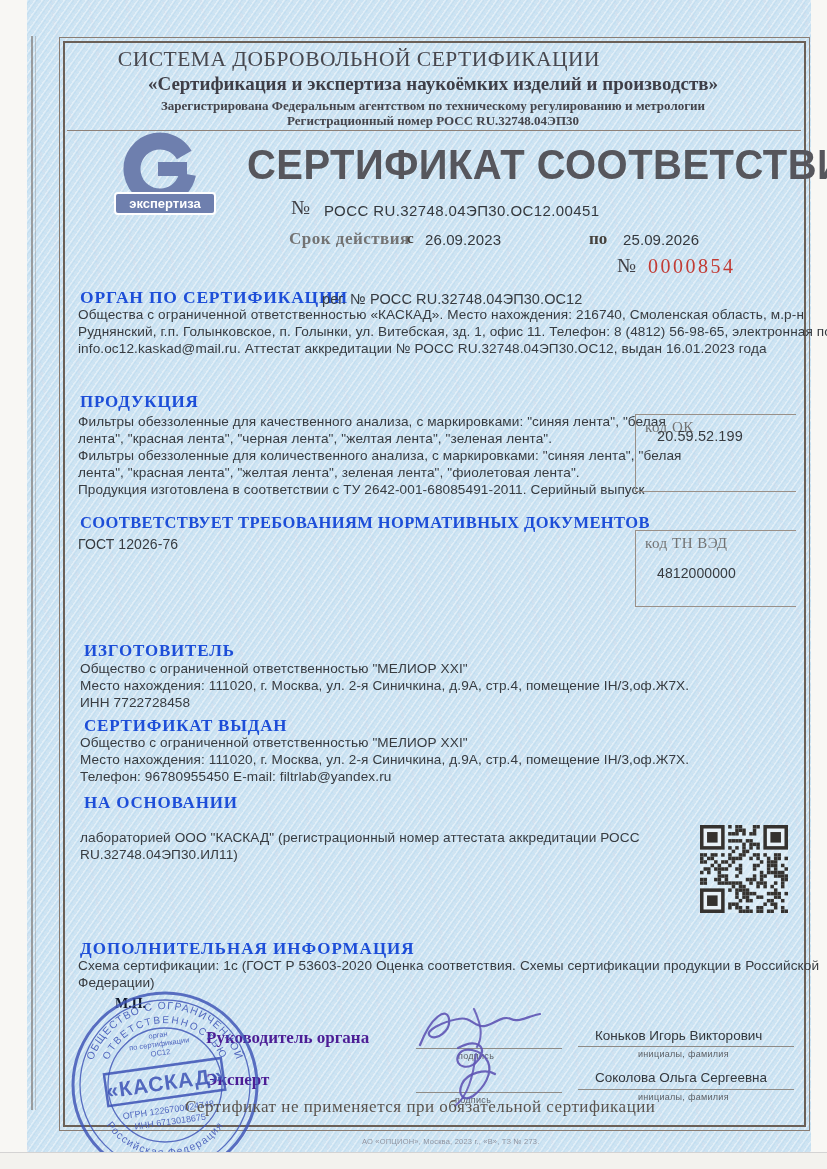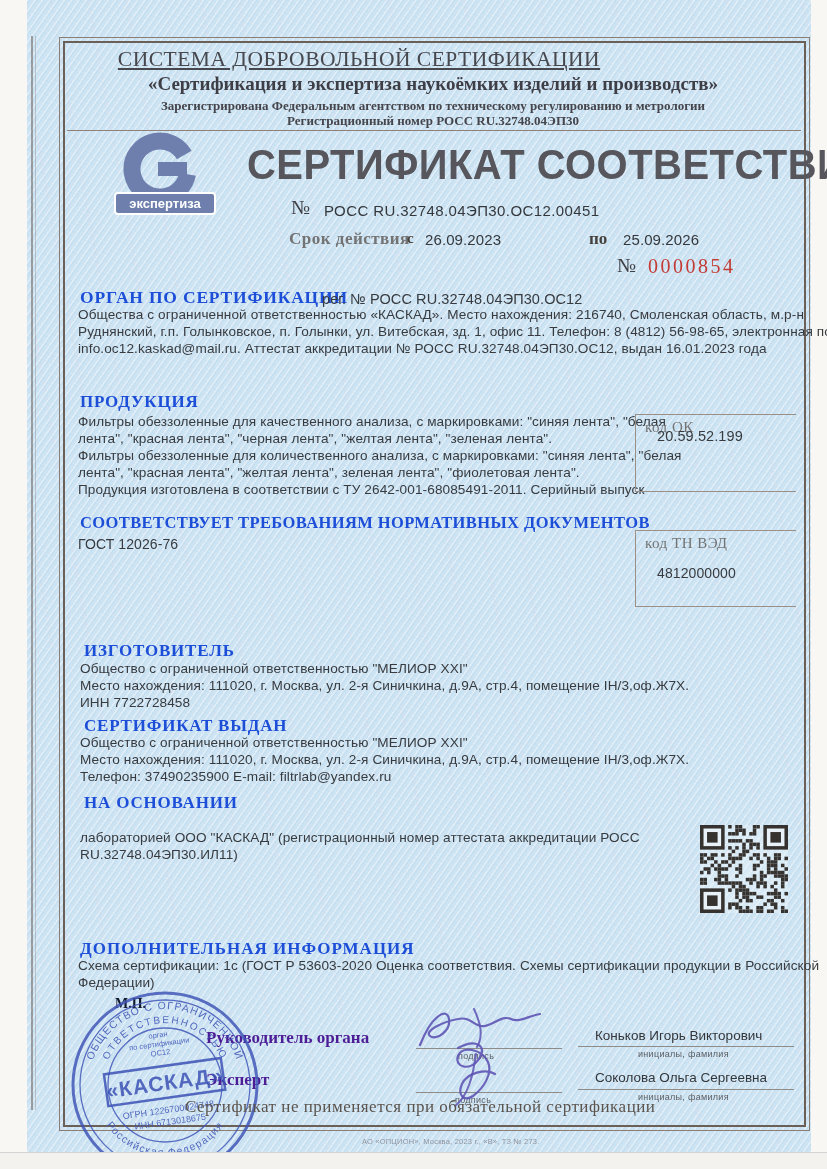--- a/index.html
+++ b/index.html
@@ -37,21 +37,21 @@
 </head>
 <body>
 
 <div id="canvas">
   <div id="paper"></div>
   <div class="edge-line" style="left:31px;top:36px;width:2px;height:1074px;"></div>
   <div class="edge-line" style="left:35px;top:36px;width:1px;height:1074px;opacity:.5;"></div>
   <div id="frame"></div>
   <div id="header-rule"></div>
 
-  <div class="abs ser hdr1" style="left:63px;top:47px;width:592px;text-align:center;white-space:nowrap;text-decoration:underline;">СИСТЕМА ДОБРОВОЛЬНОЙ СЕРТИФИКАЦИИ</div>
+  <div class="abs ser hdr1" style="left:63px;top:47px;width:592px;text-align:center;white-space:nowrap;">СИСТЕМА ДОБРОВОЛЬНОЙ СЕРТИФИКАЦИИ</div>
   <div class="abs ser hdr2" style="left:63px;top:73px;width:740px;text-align:center;">«Сертификация и экспертиза наукоёмких изделий и производств»</div>
   <div class="abs ser hdr3" style="left:63px;top:98px;width:740px;text-align:center;">Зарегистрирована Федеральным агентством по техническому регулированию и метрологии</div>
   <div class="abs ser hdr3" style="left:63px;top:113px;width:740px;text-align:center;">Регистрационный номер РОСС RU.32748.04ЭП30</div>
 
   <div class="abs" style="left:106px;top:132px;">
     <svg width="124" height="86">
       <circle cx="54" cy="37" r="28" fill="none" stroke="#6e7fae" stroke-width="17" stroke-dasharray="78 20" transform="rotate(170 54 37)"></circle>
       <rect x="52" y="30" width="29" height="14" fill="#6e7fae"></rect>
       <rect x="9" y="61" width="100" height="21" rx="3" fill="#6e7fae" stroke="#ffffff" stroke-width="2"></rect>
       <text x="59" y="76" text-anchor="middle" font-family="Liberation Sans, sans-serif" font-size="13" font-weight="bold" fill="#ffffff">экспертиза</text>
@@ -95,21 +95,21 @@
   <div class="abs bl" style="left:657px;top:565px;font-size:14px;">4812000000</div>
 
   <div class="abs h-sec" style="left:84px;top:641px;">ИЗГОТОВИТЕЛЬ</div>
   <div class="abs bl" style="left:80px;top:661px;">Общество с ограниченной ответственностью "МЕЛИОР XXI"</div>
   <div class="abs bl" style="left:80px;top:678px;">Место нахождения: 111020, г. Москва, ул. 2-я Синичкина, д.9А, стр.4, помещение IН/3,оф.Ж7Х.</div>
   <div class="abs bl" style="left:80px;top:695px;">ИНН 7722728458</div>
 
   <div class="abs h-sec" style="left:84px;top:716px;">СЕРТИФИКАТ ВЫДАН</div>
   <div class="abs bl" style="left:80px;top:735px;">Общество с ограниченной ответственностью "МЕЛИОР XXI"</div>
   <div class="abs bl" style="left:80px;top:752px;">Место нахождения: 111020, г. Москва, ул. 2-я Синичкина, д.9А, стр.4, помещение IН/3,оф.Ж7Х.</div>
-  <div class="abs bl" style="left:80px;top:769px;">Телефон: 37490235900 E-mail: filtrlab@yandex.ru</div>
+  <div class="abs bl" style="left:80px;top:769px;">Телефон: 96780955450 E-mail: filtrlab@yandex.ru</div>
 
   <div class="abs h-sec" style="left:84px;top:793px;">НА ОСНОВАНИИ</div>
   <div class="abs bl" style="left:80px;top:830px;">лабораторией ООО "КАСКАД" (регистрационный номер аттестата аккредитации РОСС</div>
   <div class="abs bl" style="left:80px;top:847px;">RU.32748.04ЭП30.ИЛ11)</div>
 
   <div class="abs" style="left:700px;top:825px;">
     <svg id="qr" width="88" height="88" style="background:rgba(235,244,249,.4)">
         <rect x="28.16" y="0.00" width="3.52" height="3.52" fill="#35322f"></rect>
         <rect x="35.20" y="0.00" width="3.52" height="3.52" fill="#35322f"></rect>
         <rect x="38.72" y="0.00" width="3.52" height="3.52" fill="#35322f"></rect>

